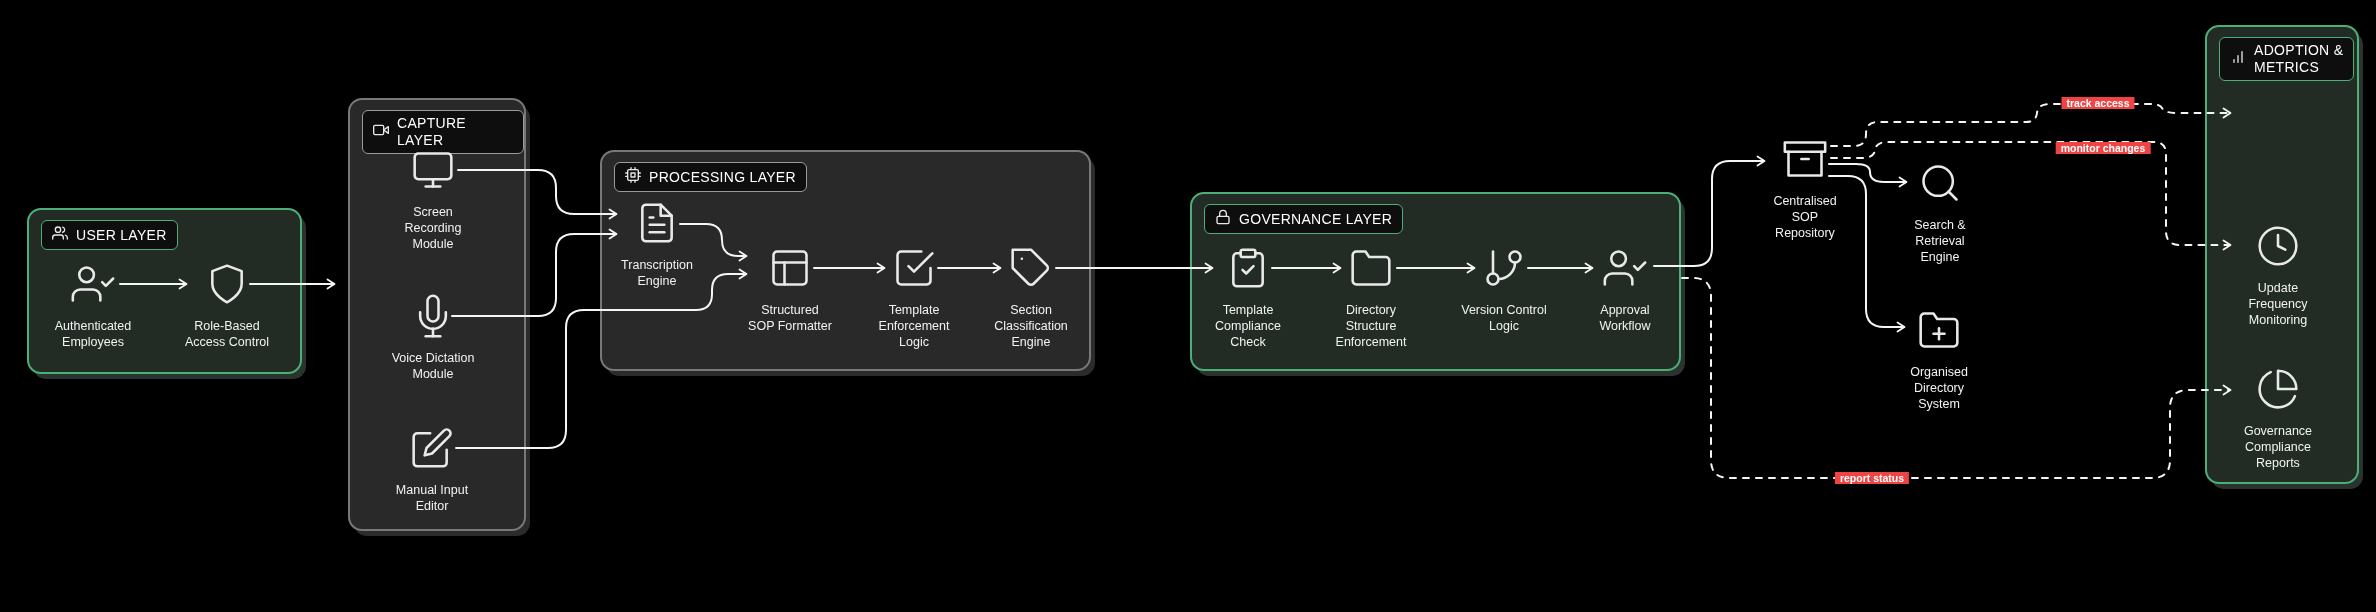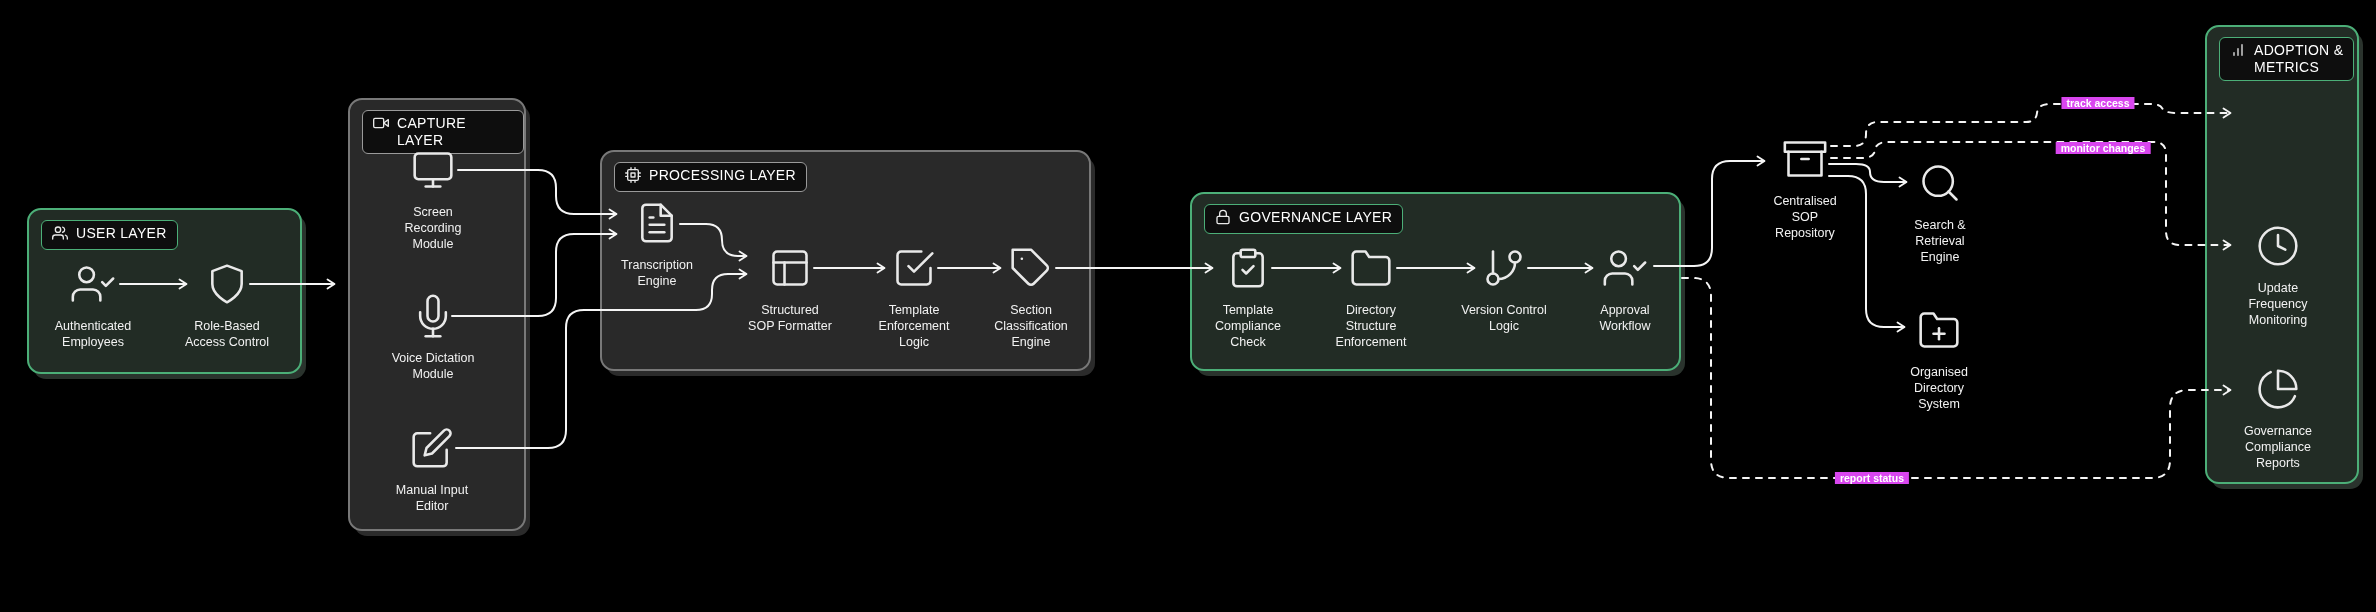--- a/index.html
+++ b/index.html
@@ -1,30 +1,30 @@
 <!DOCTYPE html>
 <html><head>
 <meta charset="utf-8">
 <style>
   html,body{margin:0;padding:0;background:#000;}
   #canvas{position:relative;width:2376px;height:612px;background:#000;overflow:hidden;
           font-family:"Liberation Sans","DejaVu Sans",sans-serif;color:#f2f2f2;}
   .layer{position:absolute;border-radius:14px;border:2px solid #787878;background:#292929;
          box-shadow:5px 6px 0 -1px rgba(135,135,135,.32);}
   .layer.green{border-color:#4caf78;background:#222c25;box-shadow:5px 6px 0 -1px rgba(140,170,150,.30);}
-  .badge{position:absolute;left:12px;top:10px;display:inline-flex;gap:8px;
+  .badge{position:absolute;left:12px;top:10px;display:inline-flex;align-items:center;gap:8px;
          background:#0e0e0e;border:1px solid #9a9a9a;border-radius:6px;padding:4px 10px;
          font-size:14px;font-weight:500;letter-spacing:.3px;color:#fff;white-space:pre-line;line-height:17px;}
   .green .badge{border-color:#4caf78;}
   .badge svg{width:16px;height:16px;stroke:#e9e9e9;fill:none;stroke-width:2;stroke-linecap:round;stroke-linejoin:round;flex:0 0 auto;}
   .node{position:absolute;display:flex;flex-direction:column;align-items:center;gap:8px;text-align:center;z-index:2;}
   .node svg{width:44px;height:44px;stroke:#e9e9e9;fill:none;stroke-width:1.4;stroke-linecap:round;stroke-linejoin:round;}
   .n-label{font-size:12.5px;line-height:16px;color:#f2f2f2;white-space:pre-line;}
   .wires{position:absolute;left:0;top:0;z-index:5;pointer-events:none;}
-  .edge-label{position:absolute;z-index:6;transform:translate(-50%,-50%);background:#d946ef;
+  .edge-label{position:absolute;z-index:6;transform:translate(-50%,-50%);background:#ef4444;
               padding:0 5px;font-size:10.5px;font-weight:700;color:#fff;white-space:nowrap;}
 </style>
 </head>
 <body>
 
 <div id="canvas">
 
   <div class="layer green" style="left:27px;top:208px;width:271px;height:162px">
     <div class="badge">
       <span><svg viewBox="0 0 24 24">

